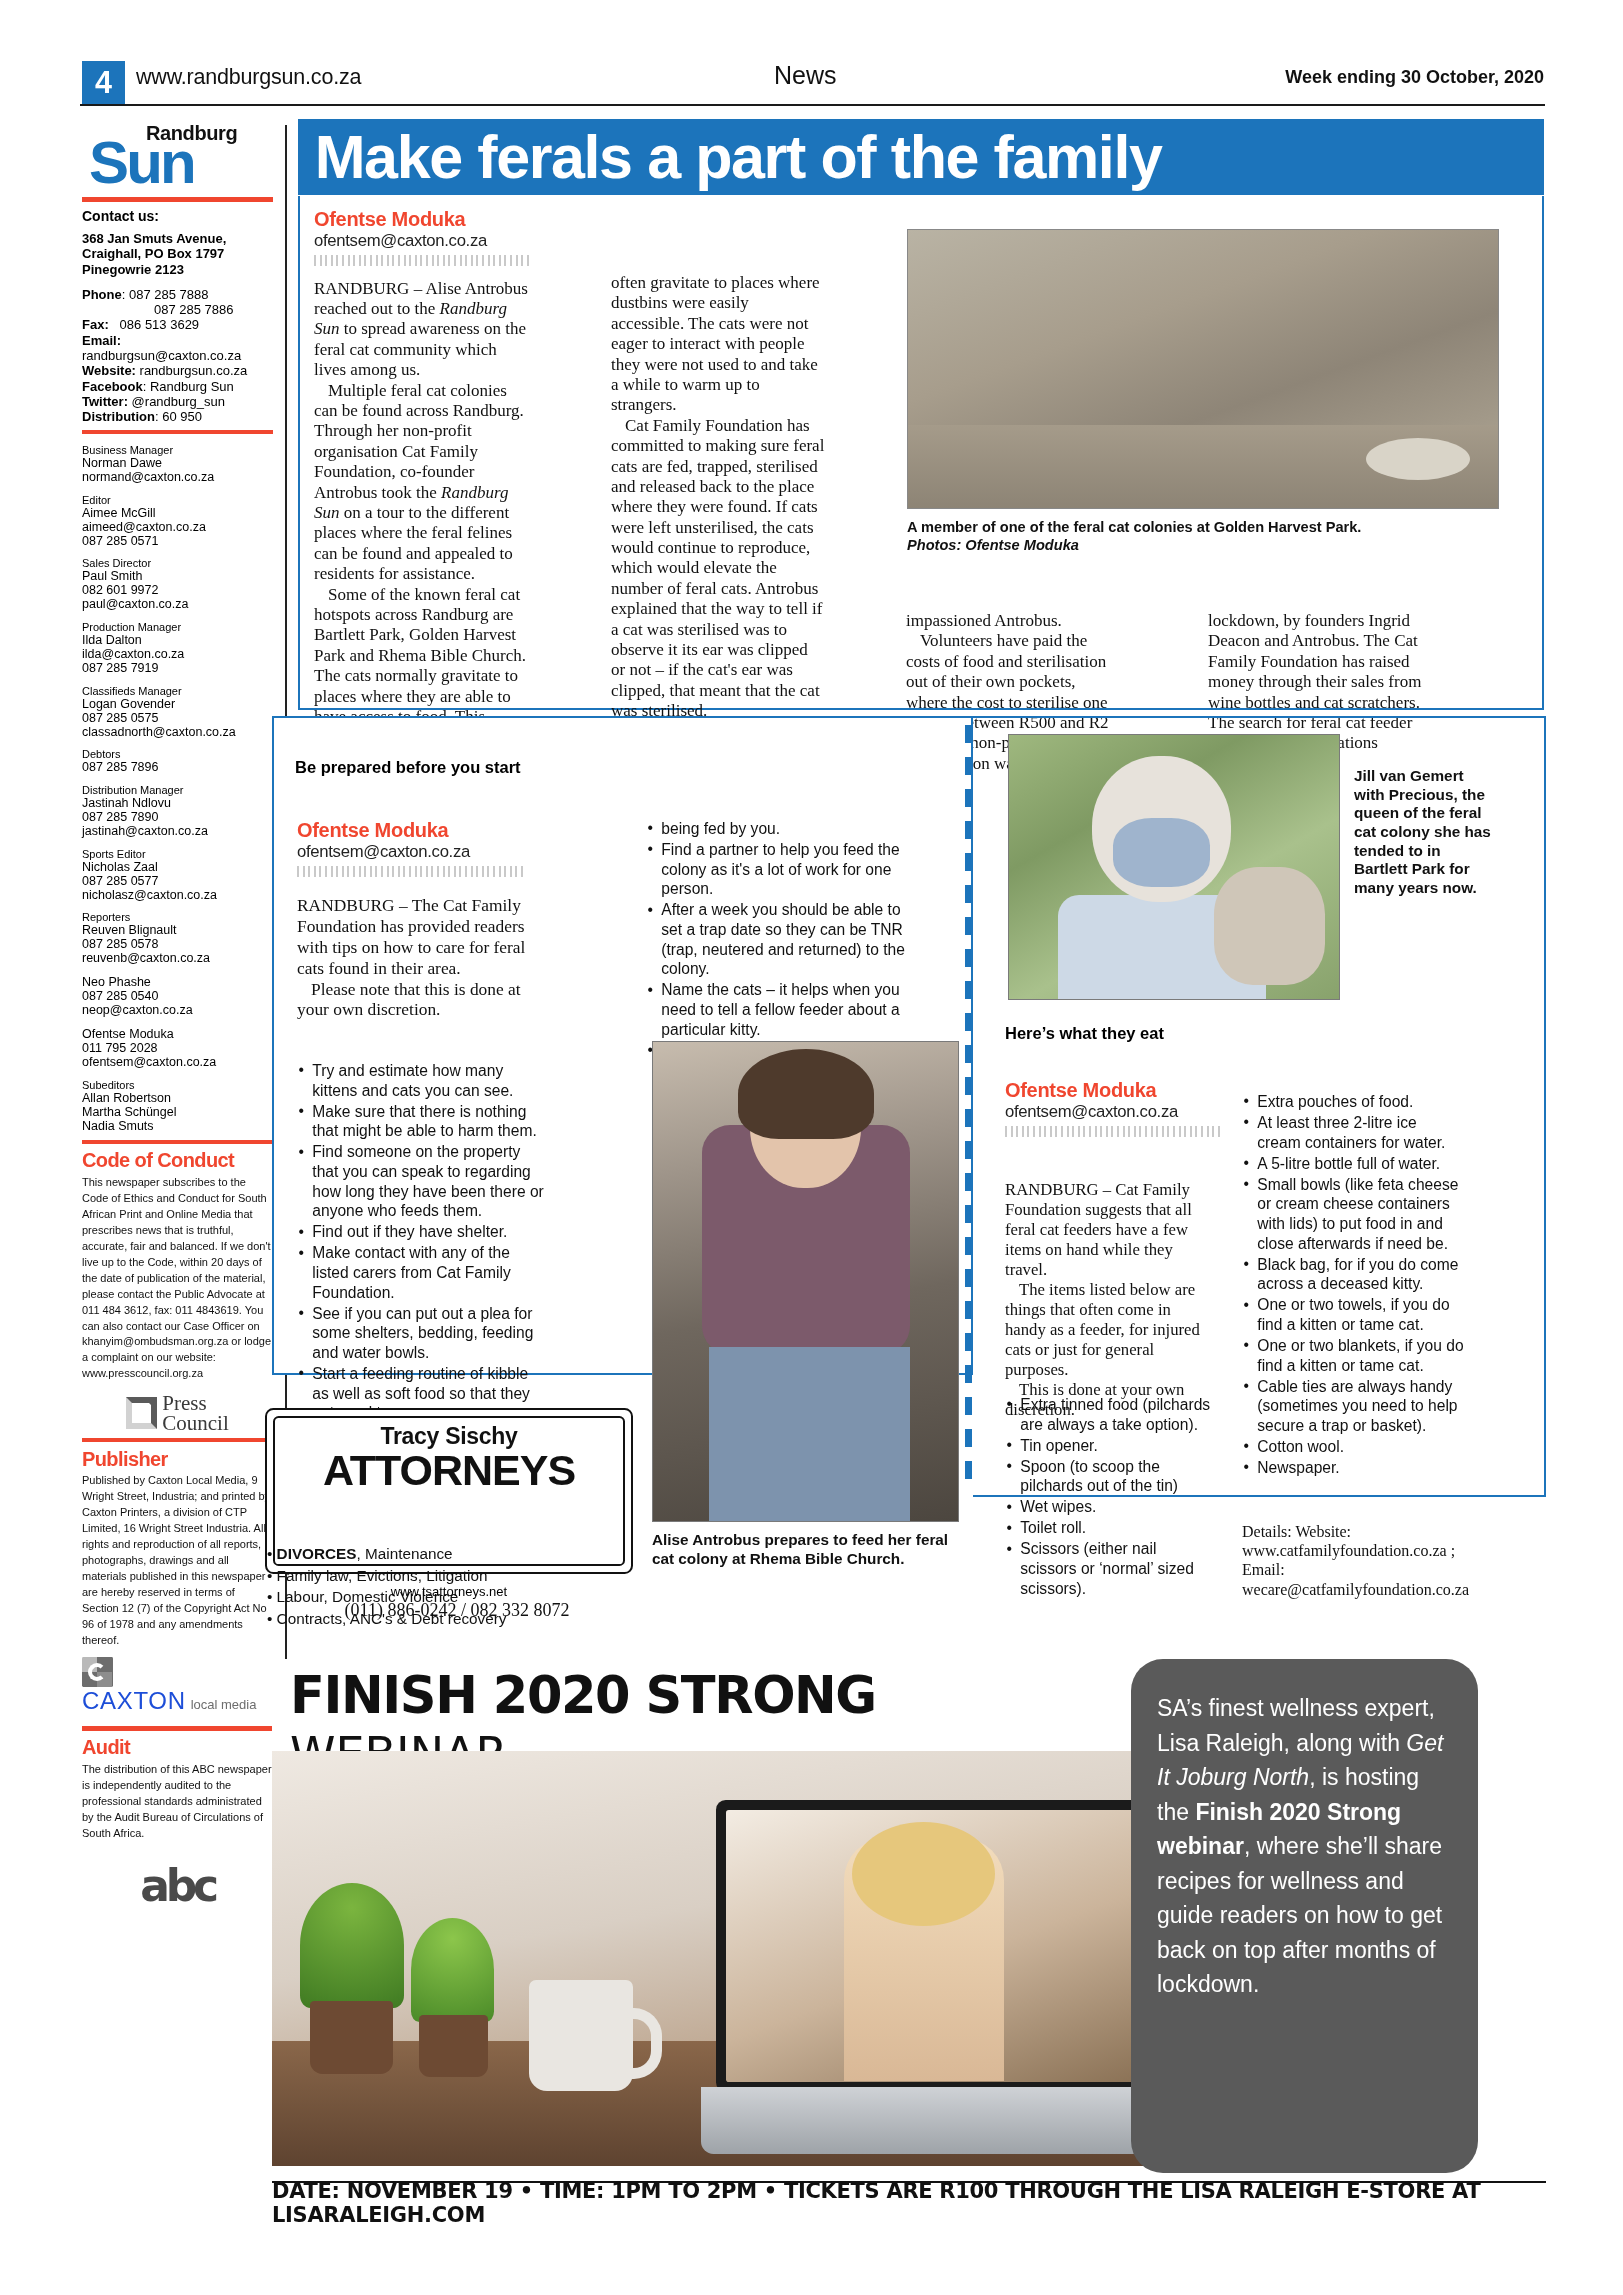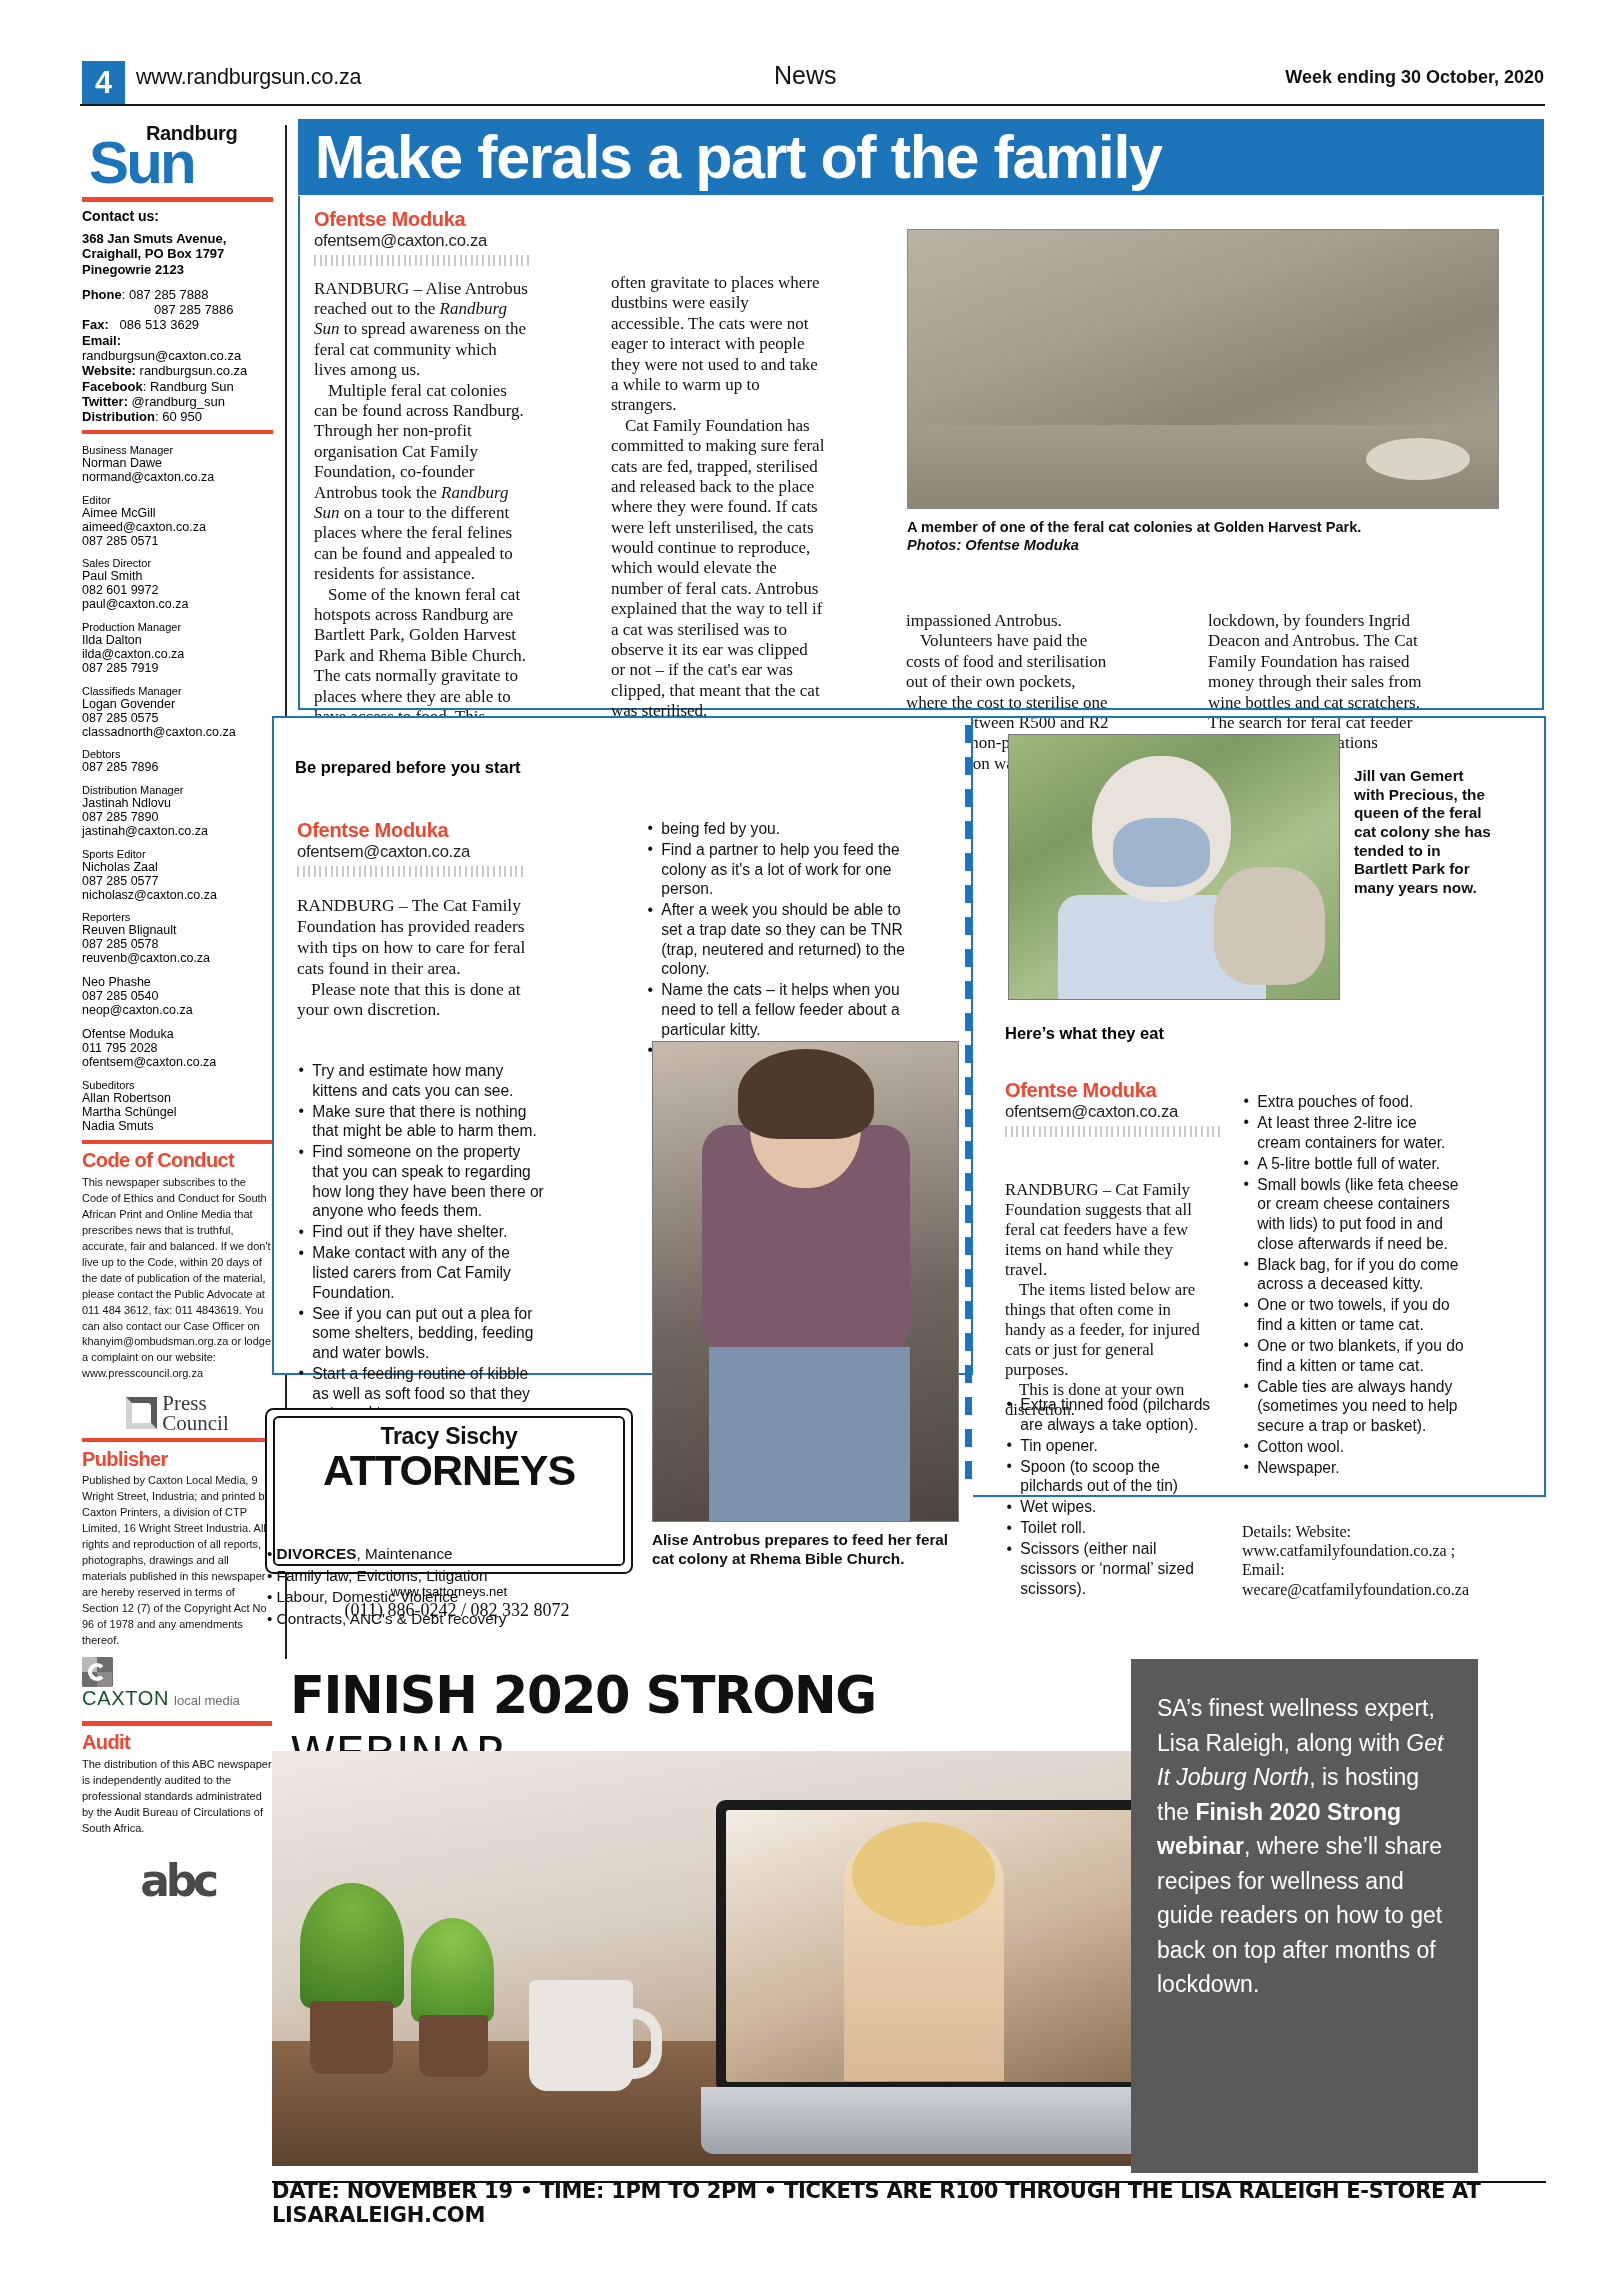--- a/index.html
+++ b/index.html
@@ -57,21 +57,21 @@
     width:30.5px;height:30.5px;background:
       linear-gradient(#b9b9b9,#b9b9b9) 0 0/15.3px 15.3px no-repeat,
       linear-gradient(#8d8d8d,#8d8d8d) 15.3px 15.3px/15.3px 15.3px no-repeat,
       #6d6d6d;
     position:relative;border-radius:1.4px;
   }
   .caxton .c-mark:after{
     content:"";position:absolute;left:6.2px;top:6.2px;width:18px;height:18px;
     border:4.9px solid #fff;border-radius:50%;border-right-color:transparent;box-sizing:border-box;
   }
-  .caxton .c-name{font-size:20px;color:#14532d;letter-spacing:0.7px;}
+  .caxton .c-name{font-size:24px;color:#1d4ed8;letter-spacing:0.7px;}
   .caxton .c-sub{font-size:13px;color:#6d6d6d;}
   .abclogo{font-size:44px;color:#4a4a4a;text-align:center;font-weight:bold;letter-spacing:-4.2px;margin-top:18px;font-family:"DejaVu Sans",sans-serif;}
   .rail-divider{position:absolute;left:285px;top:125px;width:2.1px;height:1569px;background:#222;}
 
   
   .hero{position:absolute;left:298px;top:119px;width:1246px;height:76px;background:#1c74bb;}
   .hero h1{
     margin:0;color:#fff;font-size:61px;font-weight:bold;letter-spacing:-1.4px;
     line-height:76px;padding-left:16.7px;font-family:"Liberation Sans",sans-serif;
     white-space:nowrap;
@@ -158,21 +158,21 @@
   .web-photo .mug{position:absolute;left:257px;top:229px;width:104px;height:111px;background:#e9e6e1;border-radius:7px 7px 18px 18px;}
   .web-photo .mug:after{content:"";position:absolute;right:-29px;top:28px;width:42px;height:49px;border:11px solid #e9e6e1;border-left:none;border-radius:0 28px 28px 0;}
   .laptop{position:absolute;left:444px;top:49px;width:458px;height:361px;}
   .laptop .screen{position:absolute;left:0;top:0;width:430px;height:292px;background:#1b1b1b;border-radius:9.7px;padding:9.7px;box-sizing:border-box;}
   .laptop .scr-in{width:100%;height:100%;background:linear-gradient(160deg,#f3ece3,#cbb49b 55%,#8b7256);border-radius:2.8px;position:relative;overflow:hidden;}
   .laptop .person{position:absolute;left:118px;top:28px;width:160px;height:243px;background:linear-gradient(#f2dcbc,#d9b896);border-radius:42px 42px 0 0;}
   .laptop .hairw{position:absolute;left:126px;top:12.5px;width:143px;height:104px;border-radius:50%;background:#e6c77c;}
   .laptop .base{position:absolute;left:-15.3px;top:287px;width:461px;height:67px;background:linear-gradient(#cfd2d6,#9ea3a8);border-radius:0 0 12.5px 12.5px;}
   .web-title{position:absolute;left:18px;top:7px;font-size:51px;font-weight:bold;color:#111;letter-spacing:-1.4px;font-family:"DejaVu Sans",sans-serif;}
   .web-sub{position:absolute;left:18px;top:68px;font-size:46px;color:#111;letter-spacing:0px;font-family:"DejaVu Sans",sans-serif;}
-  .web-panel{position:absolute;left:1131px;top:1659px;width:347px;height:514px;background:#5a5a5a;color:#fff;padding:32px 26px;box-sizing:border-box;}
+  .web-panel{position:absolute;left:1131px;top:1659px;width:347px;height:514px;background:#5a5a5a;color:#fff;padding:32px 26px;box-sizing:border-box;border-radius:32px;}
   .web-panel p{margin:0;font-size:23px;line-height:1.5;}
   .web-panel b{font-weight:bold;}
   .web-panel i{font-style:italic;}
   .web-footer{position:absolute;left:272px;top:2181px;width:1274px;height:40px;display:flex;align-items:center;justify-content:center;
     font-size:21px;font-weight:bold;color:#111;letter-spacing:-0.3px;font-family:"DejaVu Sans",sans-serif;border-top:2.1px solid #111;}
 </style>
 </head>
 <body>
 
 <div class="page">

